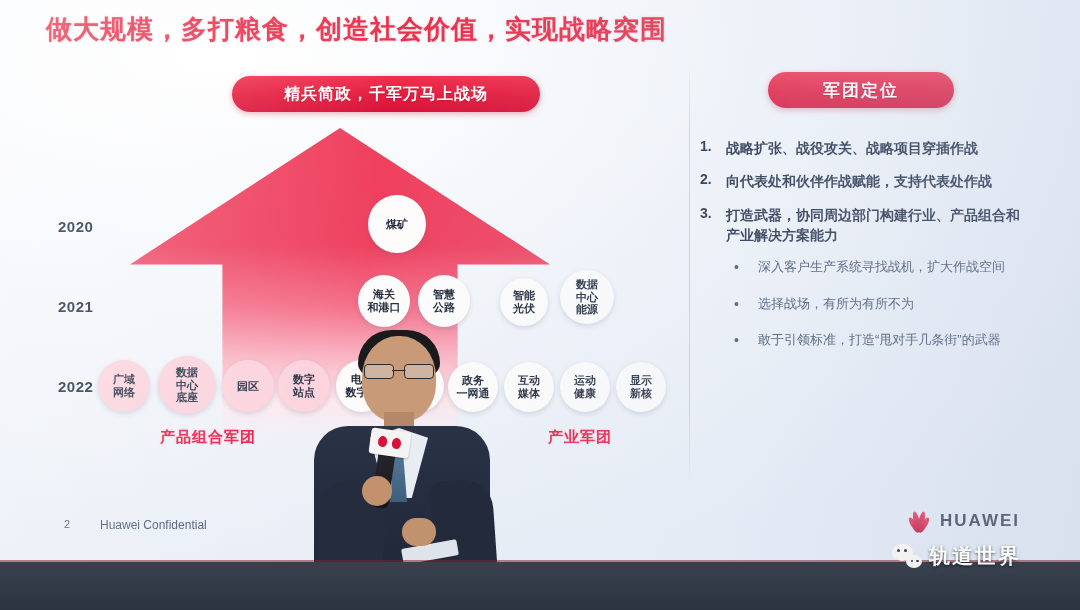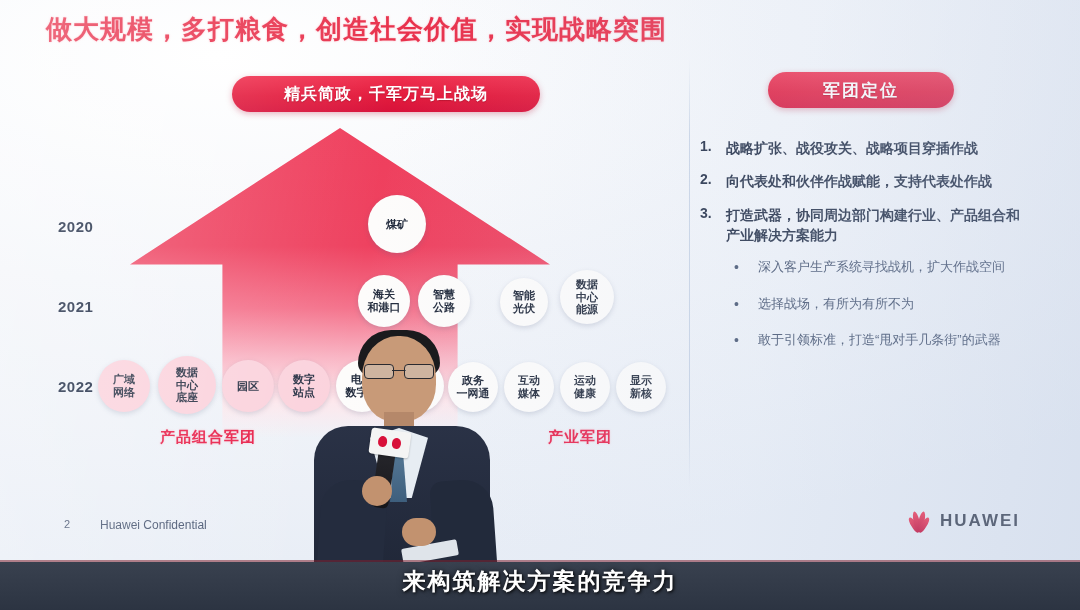--- a/index.html
+++ b/index.html
@@ -373,16 +373,26 @@
         <em></em>
       </div>
     <div class="p-hand-l"></div>
     <div class="p-paper"></div>
     <div class="p-hand-r"></div>
   </div>
 
   <div class="room-edge"></div>
   <div class="room"></div>
 
-  <div class="caption">来构筑解决方案的竞争力</div>
-
+
+  <div class="watermark">
+    <span class="wc">
+      <span class="big"></span>
+        <span class="small"></span>
+      <u></u>
+        <u></u>
+        <u></u>
+        <u></u>
+    </span>
+    <span class="wm-text">轨道世界</span>
+  </div>
 
 </div>
 
 </body></html>

